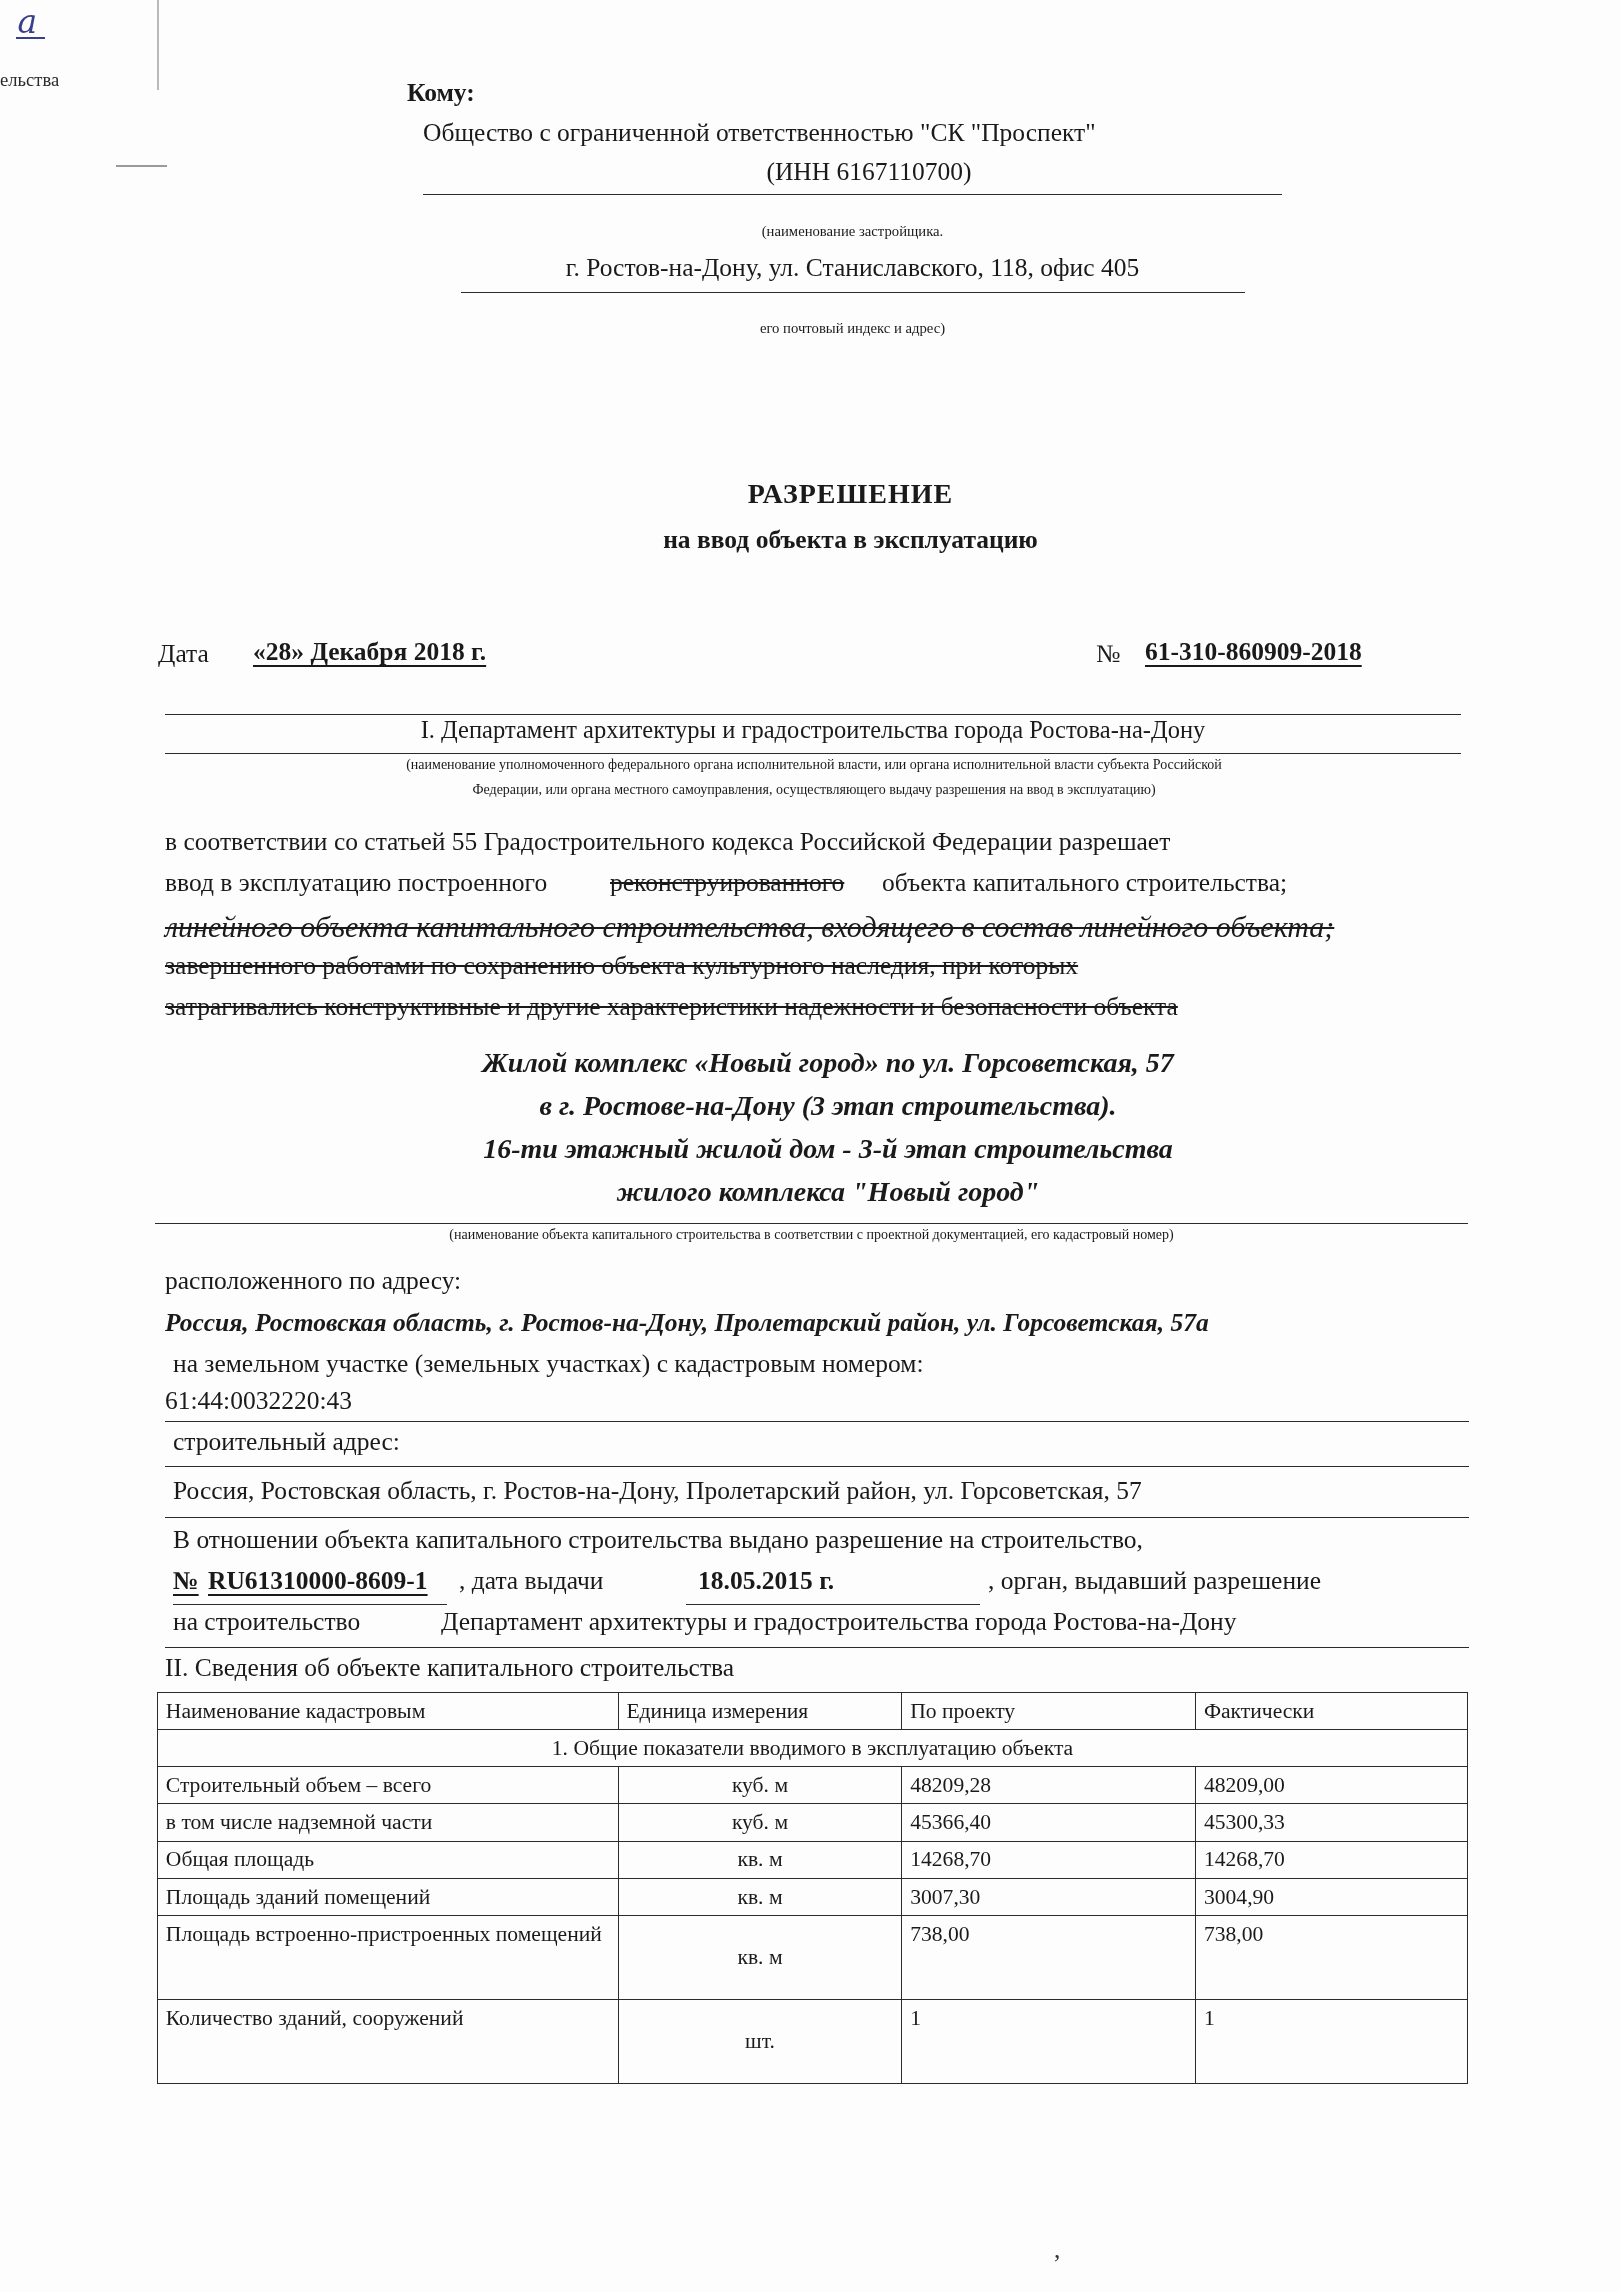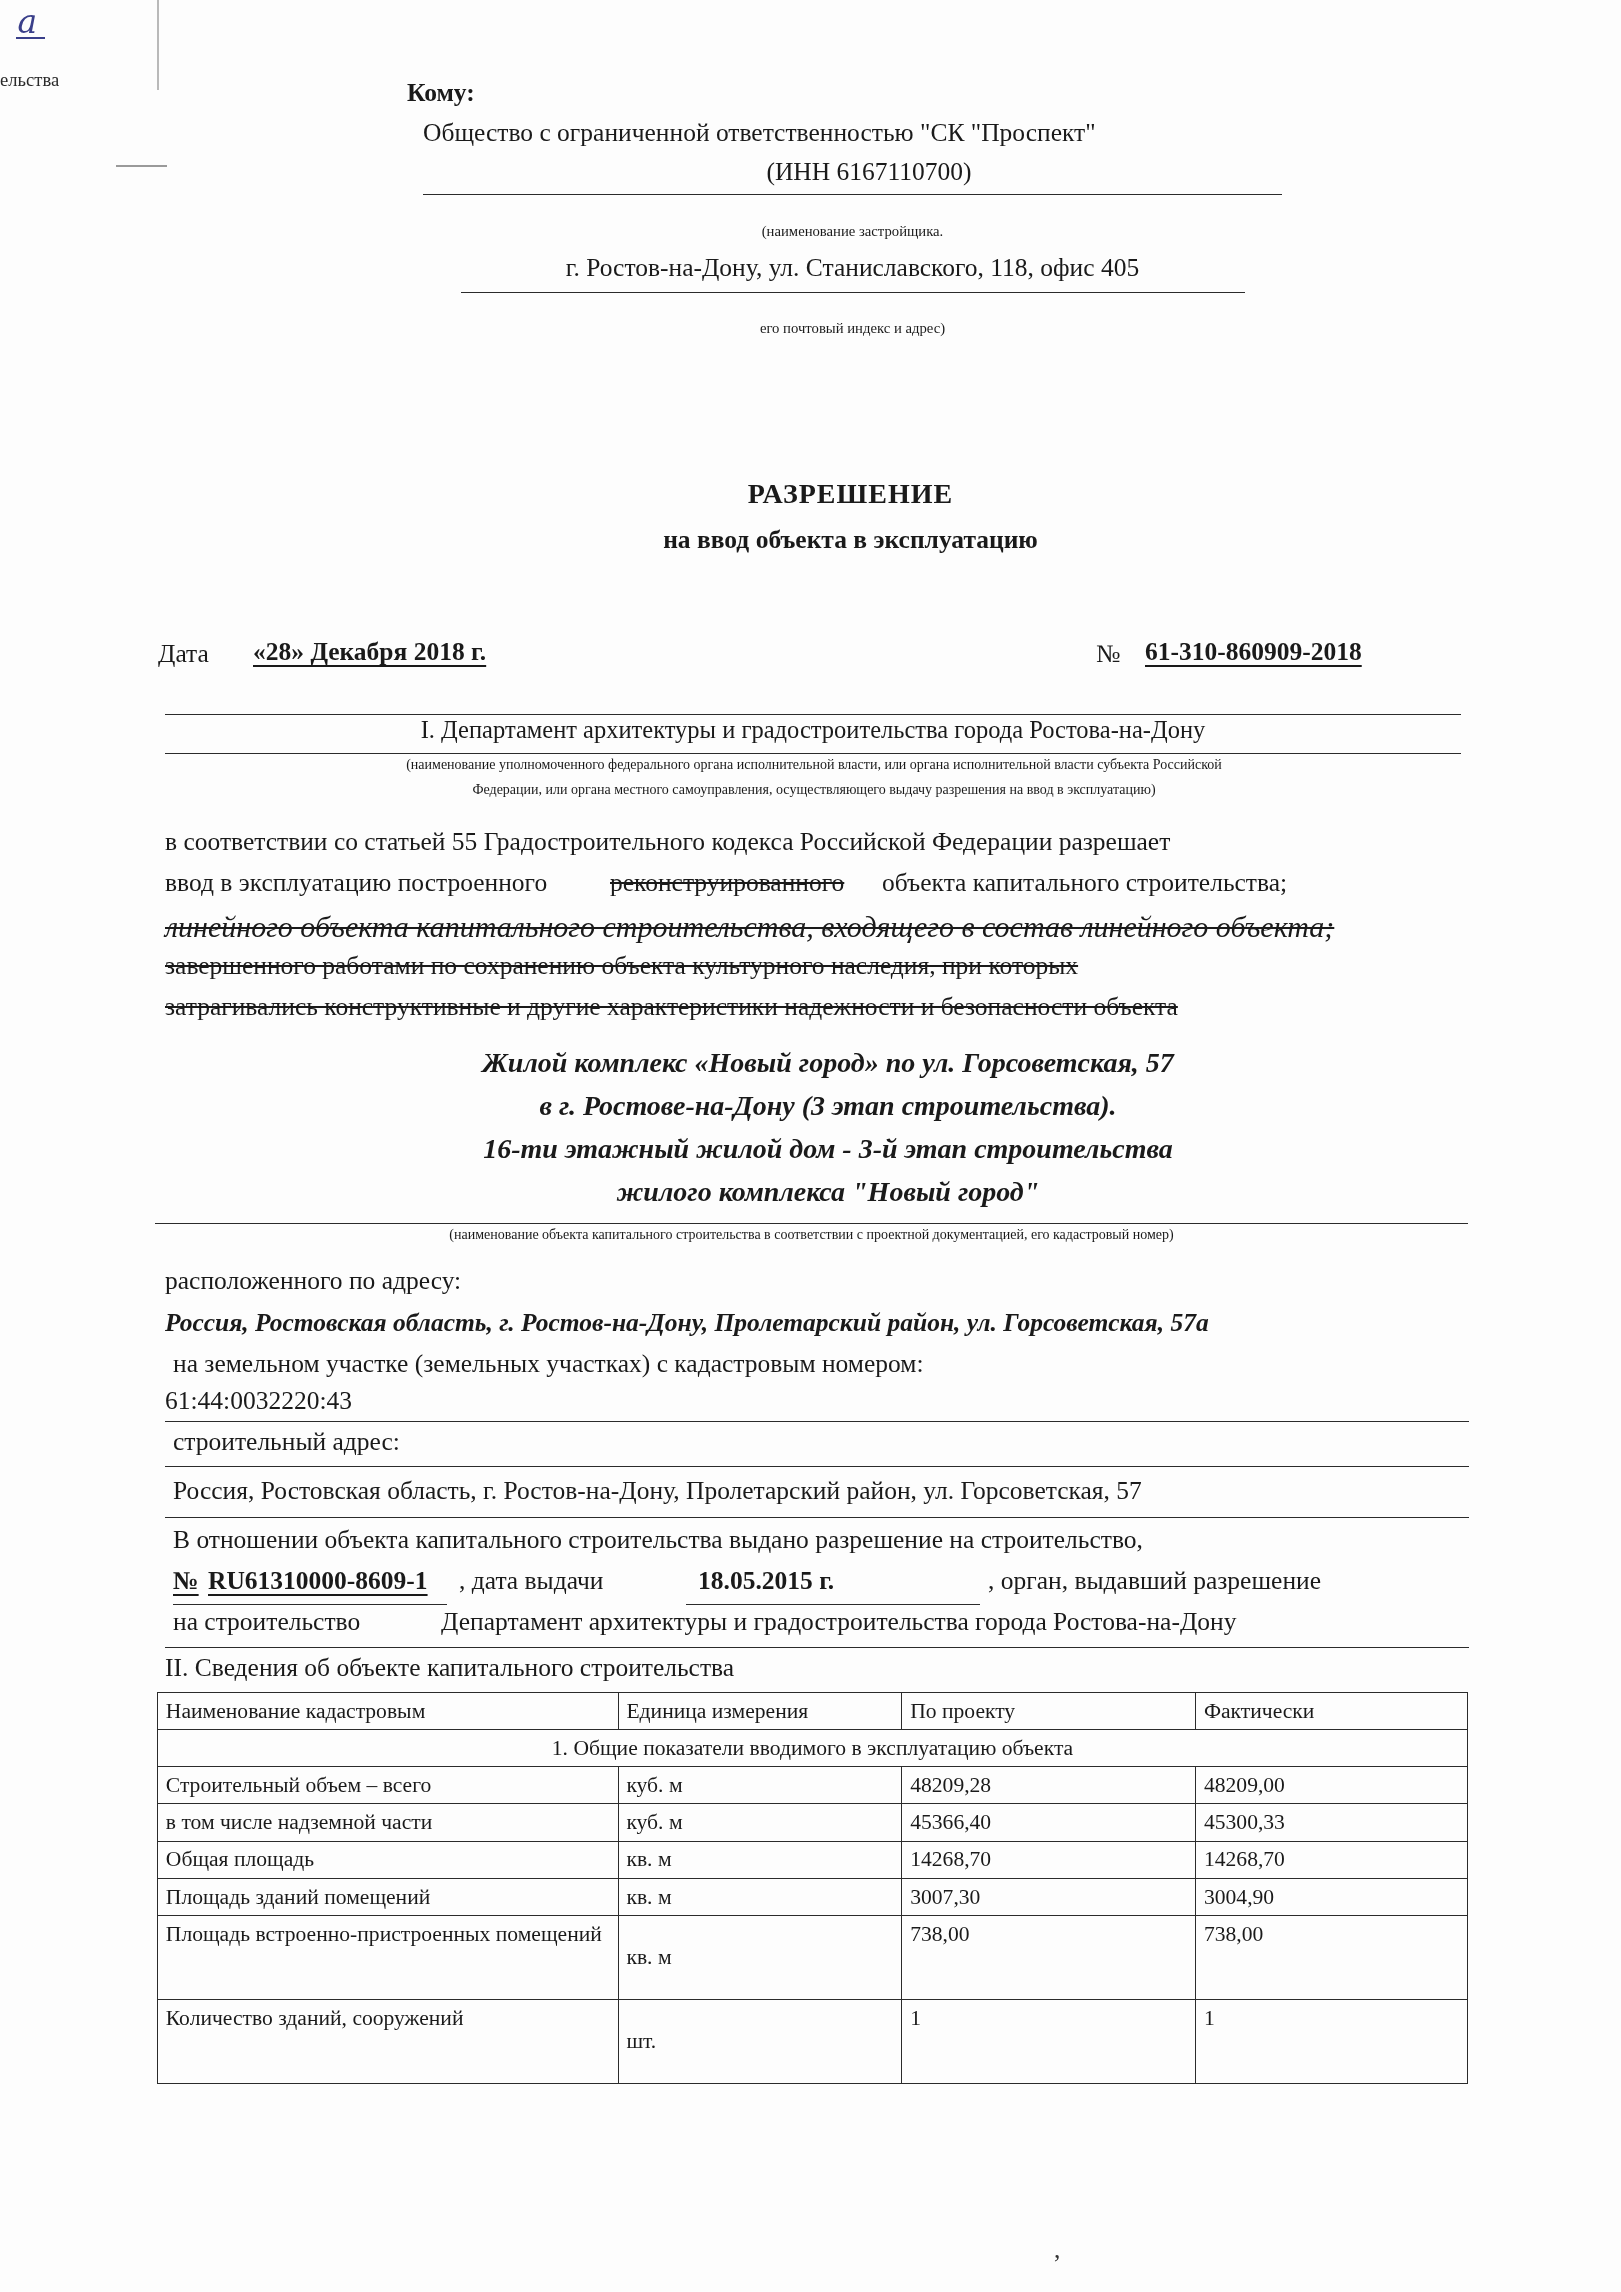--- a/index.html
+++ b/index.html
@@ -105,21 +105,21 @@
     position: absolute;
     border-collapse: collapse;
     font-size: 21.6px;
   }
   table.info td {
     border: 1.6px solid #2b2b2b;
     padding: 4.9px 7.8px;
     vertical-align: top;
     line-height: 1.22;
   }
-  td.c { text-align: left; margin-top: 28px; }
+  td.c { text-align: center; margin-top: 28px; }
   .section-row td {
     text-align: center;
     padding-top: 25.5px;
     padding-bottom: 25.5px;
   }
   .comma-mark {
     position: absolute;
     left: 1054px;
     top: 2235px;
     font-size: 25.5px;

